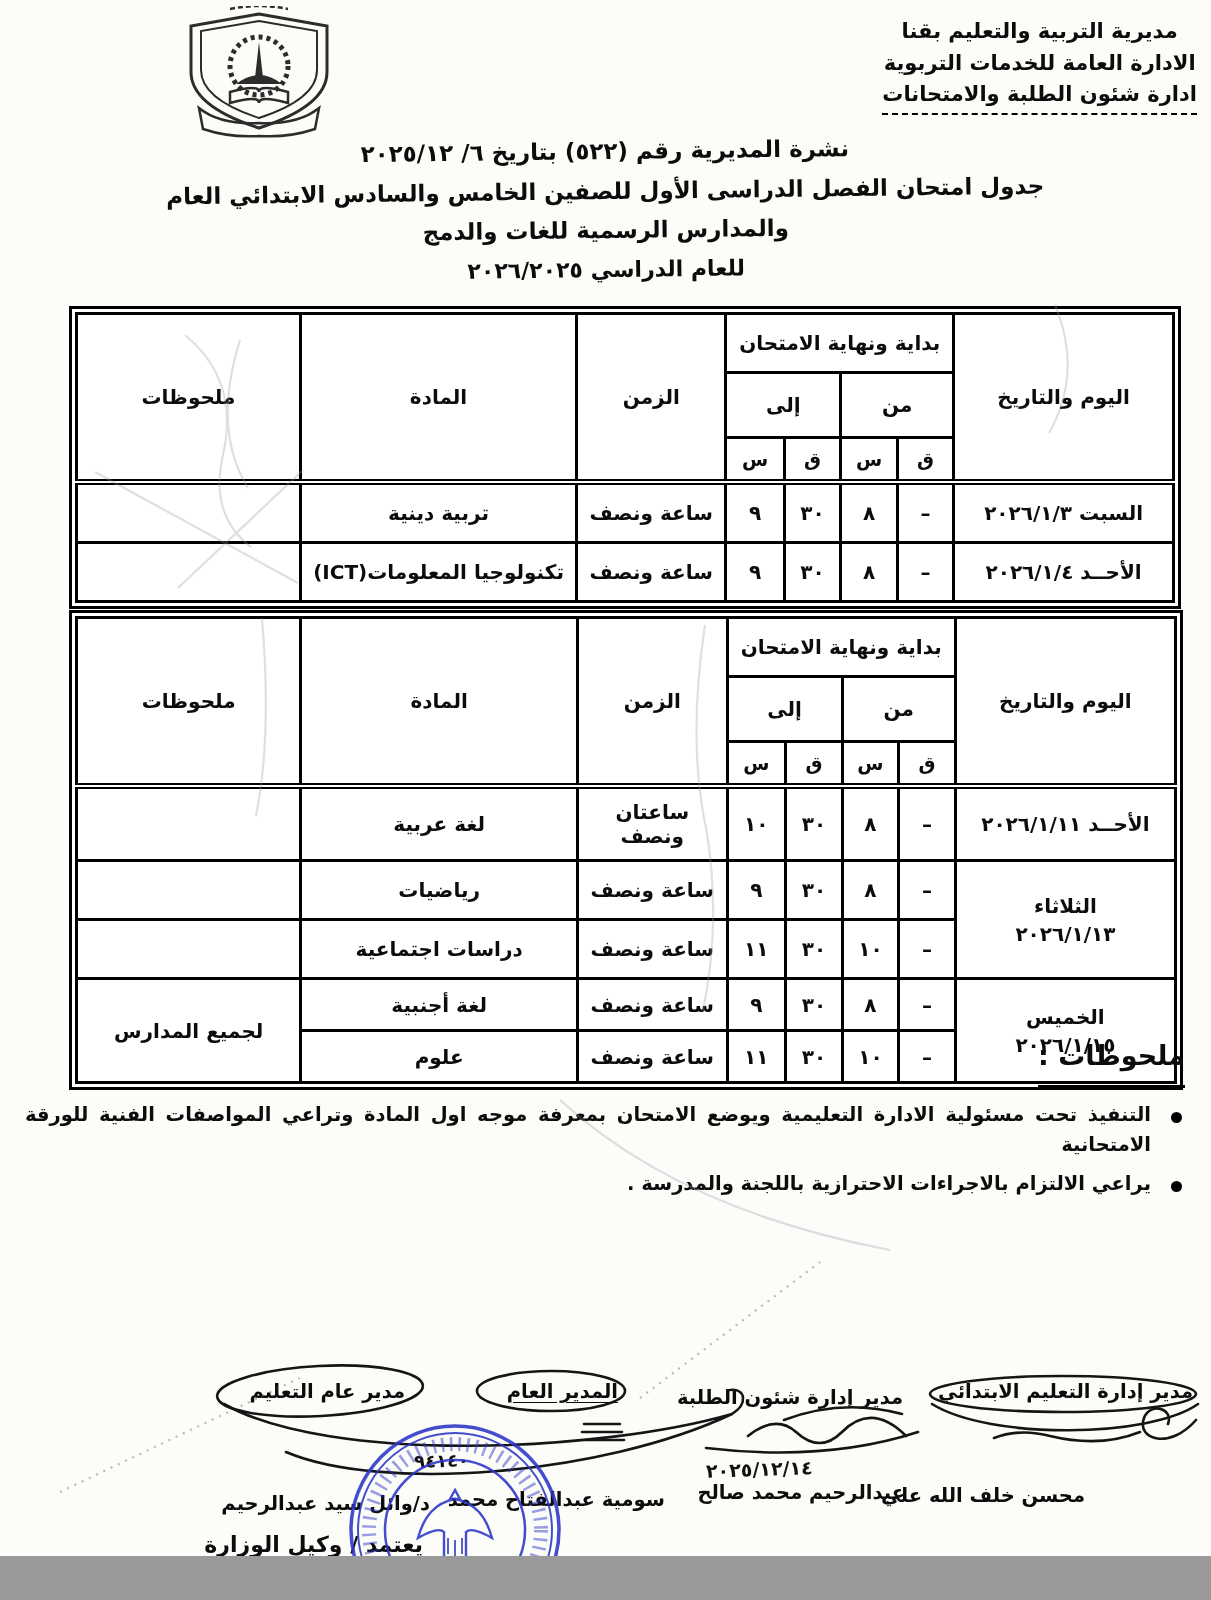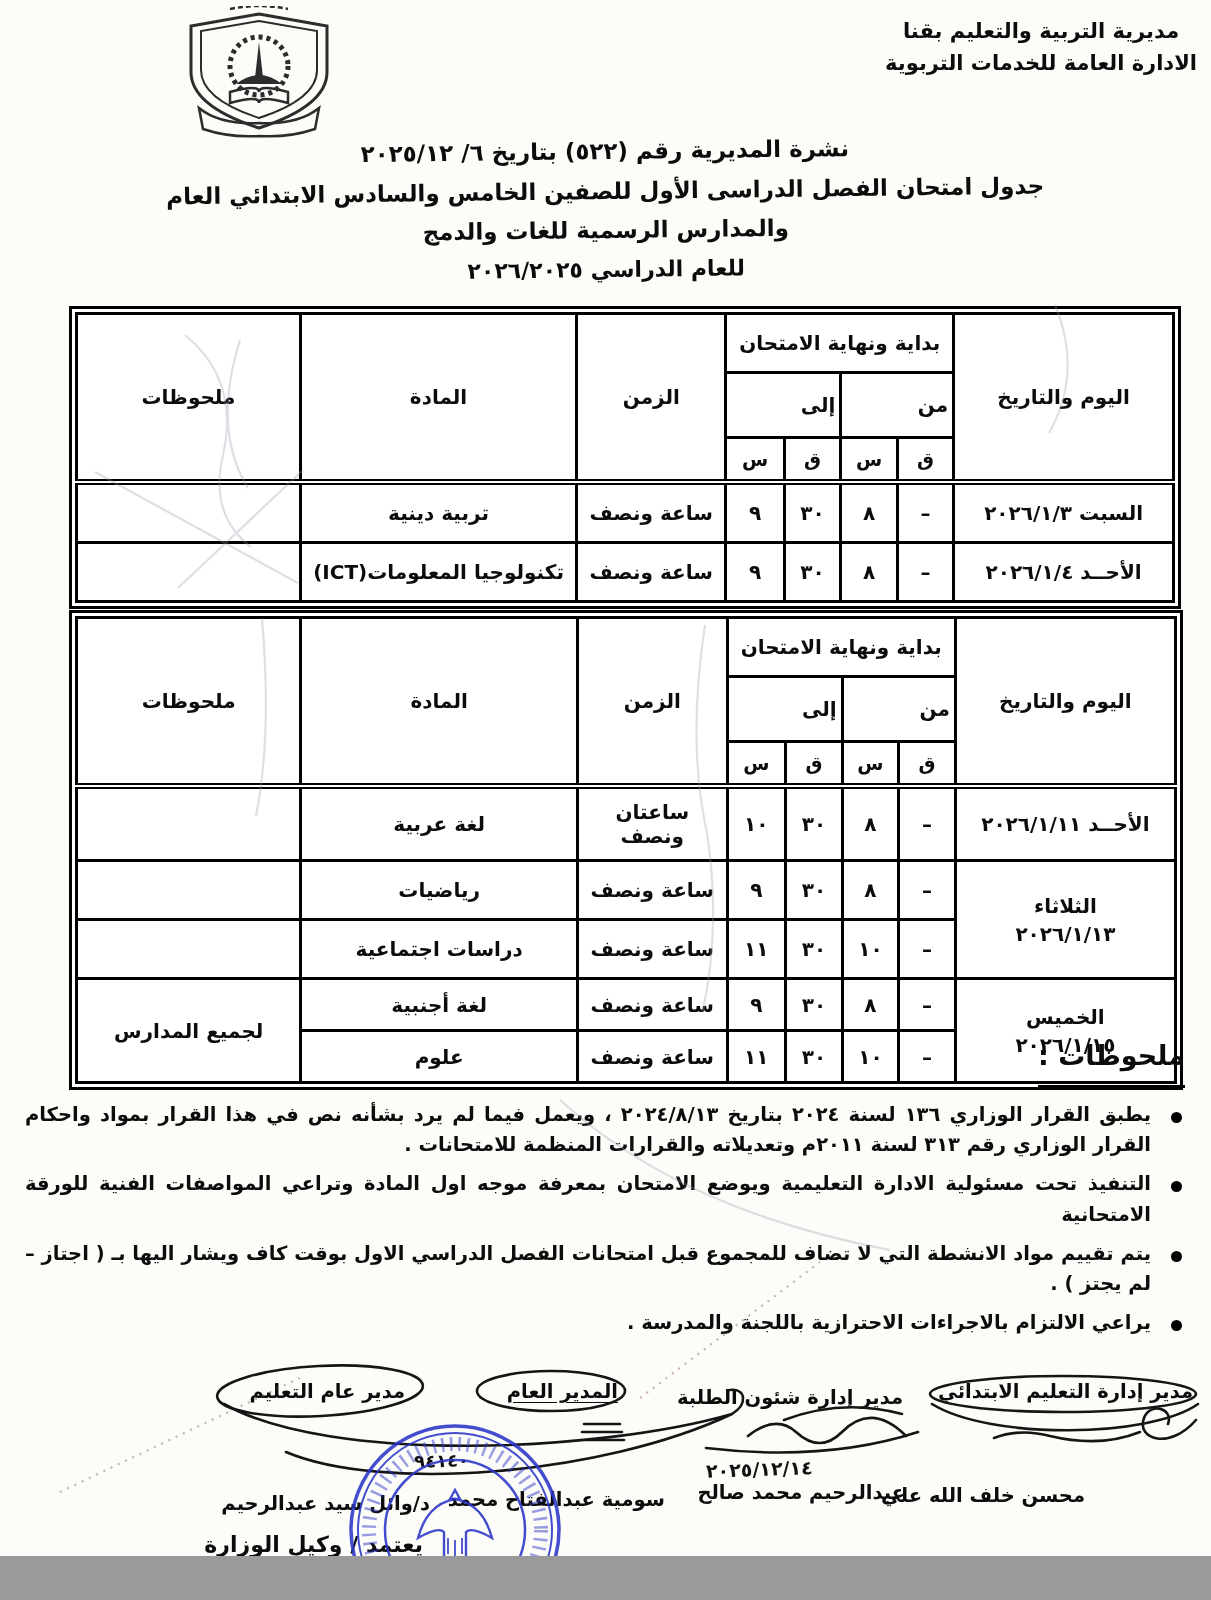--- a/index.html
+++ b/index.html
@@ -20,21 +20,21 @@
   .titles .tl{line-height:1.72;}
   .tl1{font-size:23px;} .tl2{font-size:23px;} .tl3{font-size:23px;} .tl4{font-size:22px;}
   
   .table-frame{position:absolute;border:3px solid #000;padding:3px;background:#fff;box-sizing:border-box;}
   .t1{top:306px;right:30px;width:1112px;}
   .t2{top:610px;right:28px;width:1114px;}
   .sched{border-collapse:collapse;width:100%;table-layout:fixed;}
   .sched th,.sched td{border:3px solid #000;font-weight:bold;text-align:center;
     vertical-align:middle;padding:2px 4px;font-size:20px;overflow:hidden;}
   .sched thead tr:nth-child(1) th.bounds{height:52px;}
-  .sched thead tr:nth-child(2) th{height:58px;text-align:right;}
+  .sched thead tr:nth-child(2) th{height:58px;}
   .sched thead tr:nth-child(3) th{height:36px;font-size:19px;}
   .sched tbody tr:first-child td{border-top:6px double #000;}
   .t1 .sched tbody td{height:52px;text-align:center;}
   .t2 .sched tbody tr:nth-child(1) td{height:66px;}
   .t2 .sched tbody tr:nth-child(2) td{height:52px;}
   .t2 .sched tbody tr:nth-child(3) td{height:52px;}
   .t2 .sched tbody tr:nth-child(4) td{height:45px;}
   .t2 .sched tbody tr:nth-child(5) td{height:45px;}
   .day-cell div{line-height:1.4;}
   
@@ -64,20 +64,21 @@
   .overlay{position:absolute;inset:0;pointer-events:none;}
 </style>
 </head>
 <body>
 
 <div class="page">
 
   <div class="letterhead">
     <div>مديرية التربية والتعليم بقنا</div>
     <div>الادارة العامة للخدمات التربوية</div>
+    <div><span class="lh3">ادارة شئون الطلبة والامتحانات</span></div>
   </div>
 
   <svg class="logo" viewBox="0 0 182 134">
     <g fill="none" stroke="#2c2c2c" stroke-width="3">
       <path d="M91 8 L159 20 L159 66 Q159 100 91 122 Q23 100 23 66 L23 20 Z"></path>
       <path d="M91 15 L149 25 L149 64 Q149 93 91 112 Q33 93 33 64 L33 25 Z" stroke-width="2"></path>
     </g>
     <path d="M62 3 q30 -6 58 0" fill="none" stroke="#2c2c2c" stroke-width="2.5" stroke-dasharray="5 3"></path>
     <circle cx="91" cy="60" r="29" fill="none" stroke="#2c2c2c" stroke-width="5" stroke-dasharray="4 4"></circle>
     <path d="M91 36 L87 72 H95 Z" fill="#2c2c2c"></path>
@@ -234,23 +235,21 @@
           <td>ساعة ونصف</td>
           <td>علوم</td>
         </tr>
       </tbody>
     </table>
   </div>
 
   <section class="notes-sec">
     <h2>ملحوظات :</h2>
     <ul>
-      <li>يطبق القرار الوزاري ١٣٦ لسنة ٢٠٢٤ بتاريخ ٢٠٢٤/٨/١٣ ، ويعمل فيما لم يرد بشأنه نص في هذا القرار بمواد واحكام القرار الوزاري رقم ٣١٣ لسنة ٢٠١١م وتعديلاته والقرارات المنظمة للامتحانات .</li>
       <li>التنفيذ تحت مسئولية الادارة التعليمية ويوضع الامتحان بمعرفة موجه اول المادة وتراعي المواصفات الفنية للورقة الامتحانية</li>
-      <li>يتم تقييم مواد الانشطة التي لا تضاف للمجموع قبل امتحانات الفصل الدراسي الاول بوقت كاف ويشار اليها بـ ( اجتاز – لم يجتز ) .</li>
       <li>يراعي الالتزام بالاجراءات الاحترازية باللجنة والمدرسة .</li>
     </ul>
   </section>
 
   <div class="sig sig-t1">مدير إدارة التعليم الابتدائي</div>
   <div class="sig sig-t2">مدير إدارة شئون الطلبة</div>
   <div class="sig sig-t3">المدير العام</div>
   <div class="sig sig-t4">مدير عام التعليم</div>
 
   <div class="sig sig-n1">محسن خلف الله علي</div>

